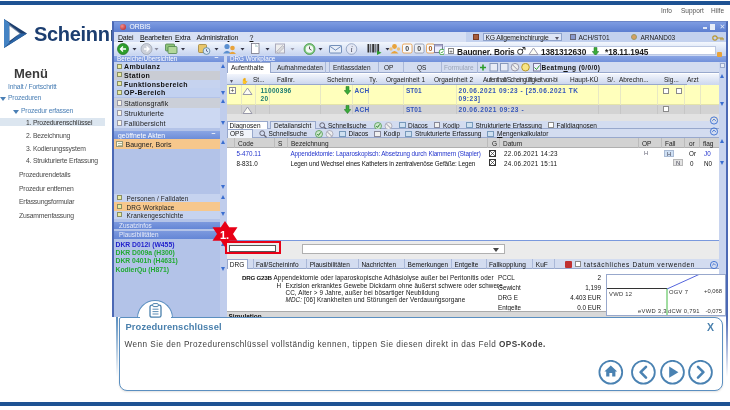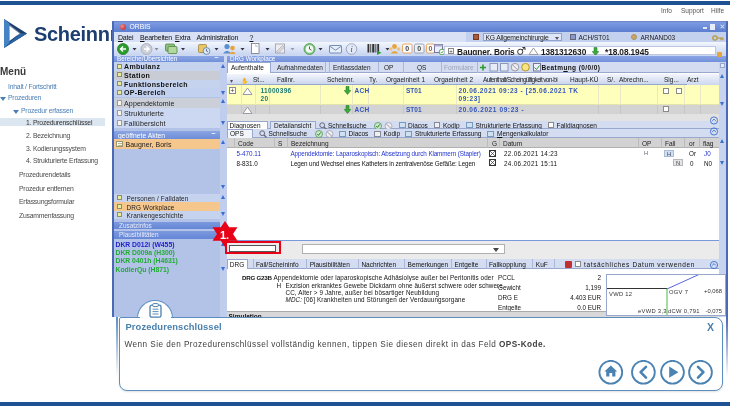--- a/index.html
+++ b/index.html
@@ -24,21 +24,21 @@
 
 <svg class="a" style="left:3px;top:17.5px" width="25" height="31" viewBox="0 0 25 31">
   <polygon points="1,1 24,15.5 1,30" fill="#1c3e6e"></polygon>
   <polygon points="24,15.5 1,30 6.5,24.5 17,15.5" fill="#2a64a5"></polygon>
   <polygon points="1,1 6.5,5.5 6.5,24.5 1,30" fill="#4483c4"></polygon>
   <polygon points="6.5,6.5 17.8,15.5 14.5,17.6 6.5,11" fill="#c2c9d4" opacity="0.55"></polygon>
   <polygon points="6.5,8 16.5,15.5 6.5,23" fill="#fdfdfd"></polygon>
 </svg>
 <div class="a b" style="left:34px;top:22.5px;font-size:20px;color:#1c3e70;letter-spacing:-0.3px">Scheinnr</div>
 
-<div class="a b" style="left:0;top:66px;font-size:10px;color:#3a3a3a">Menü</div>
+<div class="a b" style="left:14px;top:66px;font-size:13px;color:#3a3a3a">Menü</div>
 <div class="a" style="left:8px;top:83px;font-size:6.8px;letter-spacing:-0.2px;color:#4a7fb5">Inhalt / Fortschritt</div>
 <div class="a" style="left:0px;top:96.5px;width:0;height:0;border-left:3px solid transparent;border-right:3px solid transparent;border-top:4px solid #4a7fb5"></div>
 <div class="a" style="left:8px;top:94px;font-size:6.8px;letter-spacing:-0.2px;color:#4a7fb5">Prozeduren</div>
 <div class="a" style="left:13px;top:109.5px;width:0;height:0;border-left:3px solid transparent;border-right:3px solid transparent;border-top:4px solid #4a7fb5"></div>
 <div class="a" style="left:21px;top:107px;font-size:6.8px;letter-spacing:-0.2px;color:#4a7fb5">Prozedur erfassen</div>
 <div class="a" style="left:0;top:117.7px;width:105px;height:8.6px;background:#dce6f0"></div>
 <div class="a" style="left:26px;top:119px;font-size:6.8px;letter-spacing:-0.2px;color:#333">1. Prozedurenschlüssel</div>
 <div class="a" style="left:26px;top:131.8px;font-size:6.8px;letter-spacing:-0.2px;color:#4a4a4a">2. Bezeichnung</div>
 <div class="a" style="left:26px;top:144.6px;font-size:6.8px;letter-spacing:-0.2px;color:#4a4a4a">3. Kodierungssystem</div>
 <div class="a" style="left:26px;top:157.4px;font-size:6.8px;letter-spacing:-0.2px;color:#4a4a4a">4. Strukturierte Erfassung</div>
@@ -145,21 +145,21 @@
           <circle cx="3.2" cy="4.8" r="2.6" fill="none" stroke="#333" stroke-width="1"></circle>
           <path d="M5 3 L8 0.5 M8 0.5 h-2.6 M8 0.5 v2.6" stroke="#333" stroke-width="1" fill="none"></path>
         </svg>
     <svg class="a" style="left:82.5px;top:0.5px" width="11" height="8" viewBox="0 0 11 8">
           <path d="M1 7.5 L5.5 1 L10 7.5 z" fill="#fcfcf4" stroke="#99a"></path>
         </svg>
     <span class="a b" style="left:96px;top:0px;font-size:8.3px;letter-spacing:-0.1px;color:#1a1a1a">1381312630</span>
     <svg class="a" style="left:146.5px;top:0px" width="7" height="9" viewBox="0 0 7 9">
           <path d="M2 0.5 h3 v4 h1.8 L3.5 8.5 L0.2 4.5 H2 z" fill="#3aaa3a" stroke="#1c701c" stroke-width="0.5"></path>
         </svg>
-    <span class="a b" style="left:160px;top:0px;font-size:8.3px;letter-spacing:-0.1px;color:#1a1a1a">*18.08.1945</span>
+    <span class="a b" style="left:160px;top:0px;font-size:8.3px;letter-spacing:-0.1px;color:#1a1a1a">*18.11.1945</span>
   </div>
 
   <div class="a" style="left:0;top:33.5px;width:613px;height:7.5px;background:#ccd8f2">
     <div class="a" style="left:0px;top:0.5px;width:110px;height:7px;background:linear-gradient(#8aa5e4,#6d8dd8)">
           <span class="a" style="left:3.5px;top:-0.5px;font-size:6.3px;color:#fff">Bereiche/Übersichten</span>
           <span class="a b" style="left:101px;top:-2.5px;font-size:7px;color:#fff">–</span>
         </div>
     <div class="a" style="left:113.5px;top:0.5px;width:499px;height:7px;background:linear-gradient(#8aa5e4,#6d8dd8)">
           <span class="a" style="left:3px;top:-0.5px;font-size:6.3px;color:#fff">DRG Workplace</span>
         </div>
@@ -180,21 +180,21 @@
   <div class="a" style="left:0;top:17.4px;width:107px;height:8.7px;background:#c6d3ef">
       <span class="a yb" style="left:3px;top:1.5px"></span>
       <span class="a b" style="left:10.5px;top:1px;font-size:7px;letter-spacing:0.35px;color:#111">Funktionsbereich</span>
     </div>
   <div class="a" style="left:0;top:26.1px;width:107px;height:8.7px;background:#c2d1f0">
       <span class="a yb" style="left:3px;top:1.5px"></span>
       <span class="a b" style="left:10.5px;top:1px;font-size:7px;letter-spacing:0.35px;color:#111">OP-Bereich</span>
     </div>
   <div class="a" style="left:0;top:36px;width:107px;height:9.9px;background:#cbcfd8">
       <span class="a pg" style="left:3px;top:1.5px"></span>
-      <span class="a" style="left:10.5px;top:1.5px;font-size:7.1px;letter-spacing:0.1px;color:#222">Appendektomie</span>
+      <span class="a" style="left:10.5px;top:1.5px;font-size:7.1px;letter-spacing:0.1px;color:#222">Stationsgrafik</span>
     </div>
   <div class="a" style="left:0;top:45.9px;width:107px;height:9.9px;background:#ccd8f2">
       <span class="a pg" style="left:3px;top:1.5px"></span>
       <span class="a" style="left:10.5px;top:1.5px;font-size:7.1px;letter-spacing:0.1px;color:#222">Strukturierte</span>
     </div>
   <div class="a" style="left:0;top:55.8px;width:107px;height:9.9px;background:#ccd8f2">
       <span class="a pg" style="left:3px;top:1.5px"></span>
       <span class="a" style="left:10.5px;top:1.5px;font-size:7.1px;letter-spacing:0.1px;color:#222">Fallübersicht</span>
     </div>
   <div class="a" style="left:0;top:68.3px;width:107px;height:8.2px;background:linear-gradient(#8aa5e4,#6d8dd8)">

